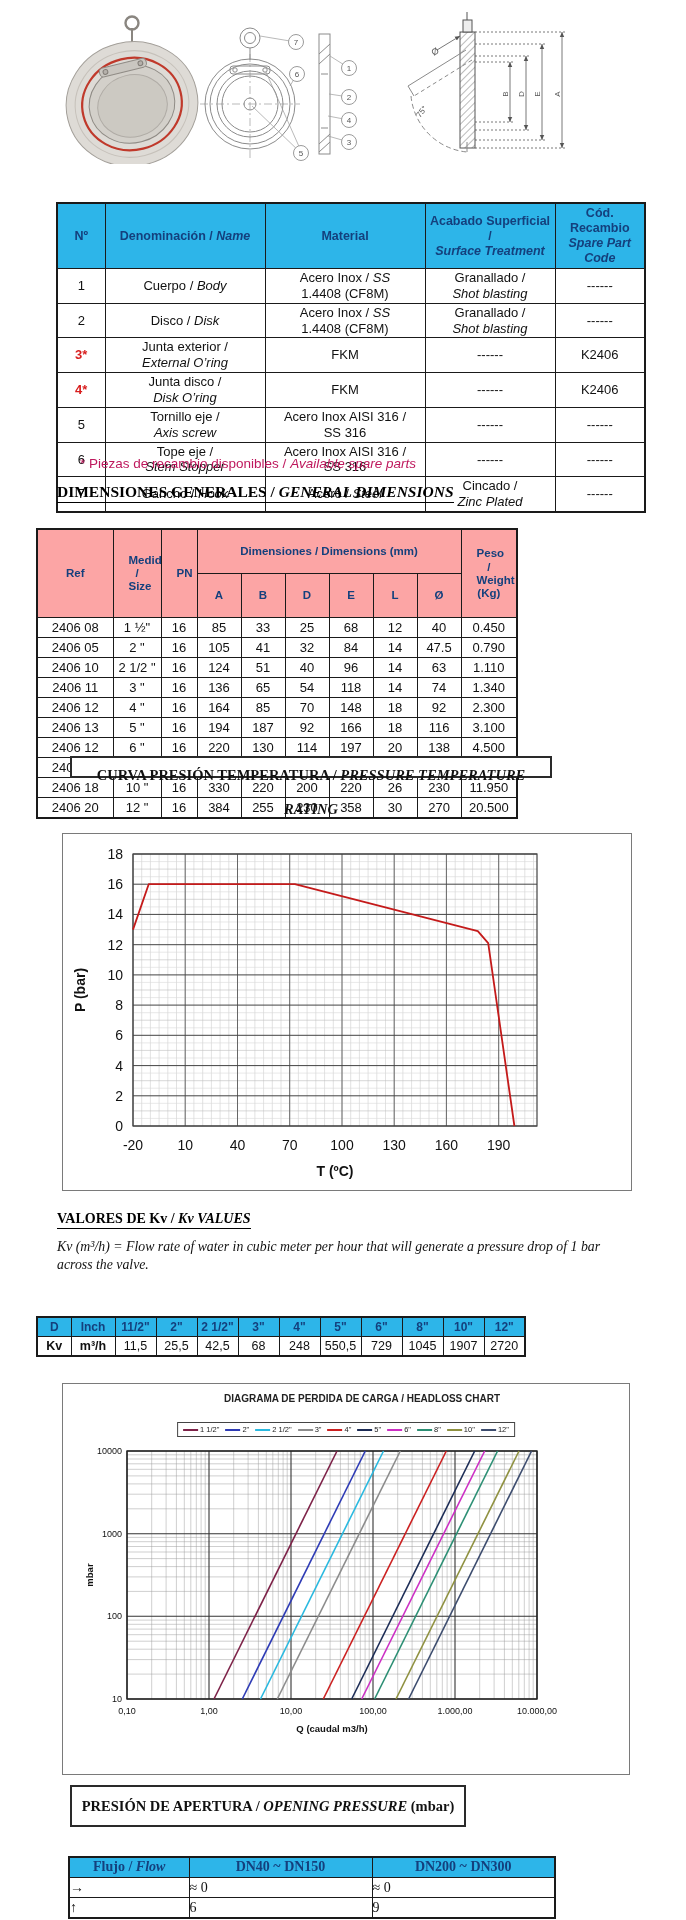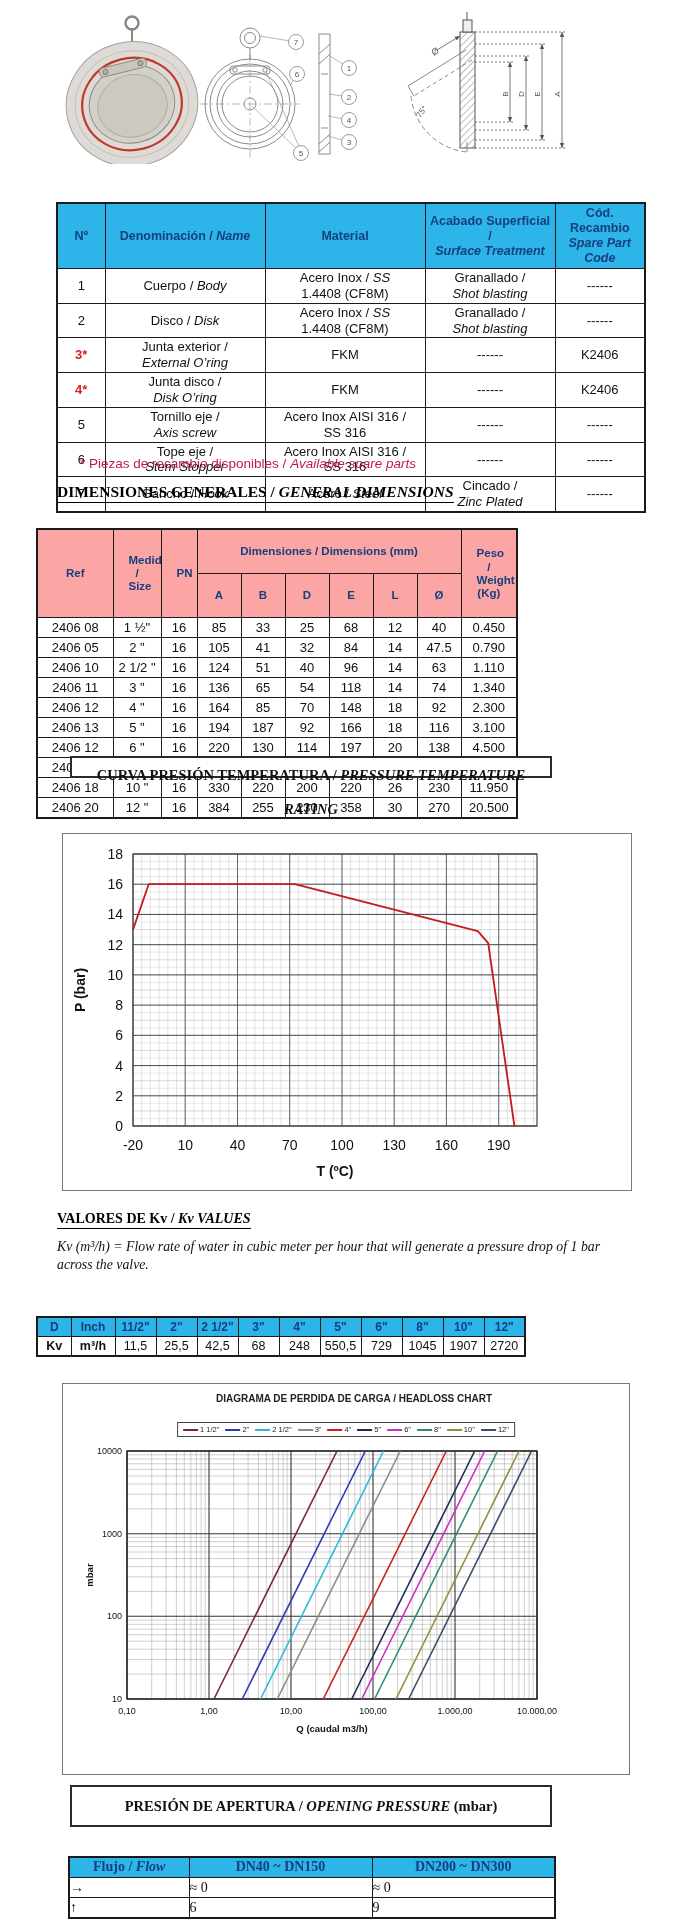--- a/index.html
+++ b/index.html
@@ -29,25 +29,25 @@
 .open-table td{border:1px solid #1a1a1a;height:19px;line-height:19px}
 
 .note-red{left:80px;top:456px;color:#be185d;font-size:13.5px}
 .sec-heading{font-family:"Liberation Serif",serif;font-weight:bold;color:#000;border-bottom:1.6px solid #000;display:inline-block;padding-bottom:1px}
 .h1{left:57px;top:483px;font-size:15.5px}
 .h2{left:57px;top:1210px;font-size:14px}
 .kv-paras{left:57px;top:1238px;width:578px;font-family:"Liberation Serif",serif;font-size:13.8px;line-height:1.28}
 .kv-paras .en{font-style:italic}
 .title-box{border:2px solid #2a2a2a;font-family:"Liberation Serif",serif;font-weight:bold;text-align:center;background:#fff}
 .pt-title{left:70px;top:756px;width:482px;height:22px;line-height:34px;font-size:14.5px}
-.open-title{left:70px;top:1785px;width:482px;height:42px;line-height:38px;font-size:14.5px}
+.open-title{left:70px;top:1785px;width:396px;height:42px;line-height:38px;font-size:14.5px}
 
 .pt-box{left:62px;top:833px;width:570px;height:358px;border:1px solid #7a7a7a;background:#fff}
 .hl-box{left:62px;top:1383px;width:568px;height:392px;border:1px solid #7a7a7a;background:#fff}
-.hl-title{position:absolute;top:8px;left:8px;width:100%;text-align:center;font-size:10px;font-weight:bold;line-height:1.3;color:#222}
+.hl-title{position:absolute;top:8px;left:16px;width:100%;text-align:center;font-size:10px;font-weight:bold;line-height:1.3;color:#222}
 .hl-legend{position:absolute;top:38px;left:50%;transform:translateX(-50%);border:1px solid #444;padding:2px 5px;display:flex;gap:6px;align-items:center;background:#fff;white-space:nowrap}
 .hl-legend .entry{display:flex;align-items:center;gap:2px;font-size:7.5px;color:#222}
 .hl-legend .sw{display:inline-block;width:15px;height:2px}
 svg{font-family:"Liberation Sans",sans-serif}
 .italic{font-style:italic}
 </style>
 </head>
 <body>
 
 <div class="abs" style="left:0;top:8px;width:686px;height:160px">

